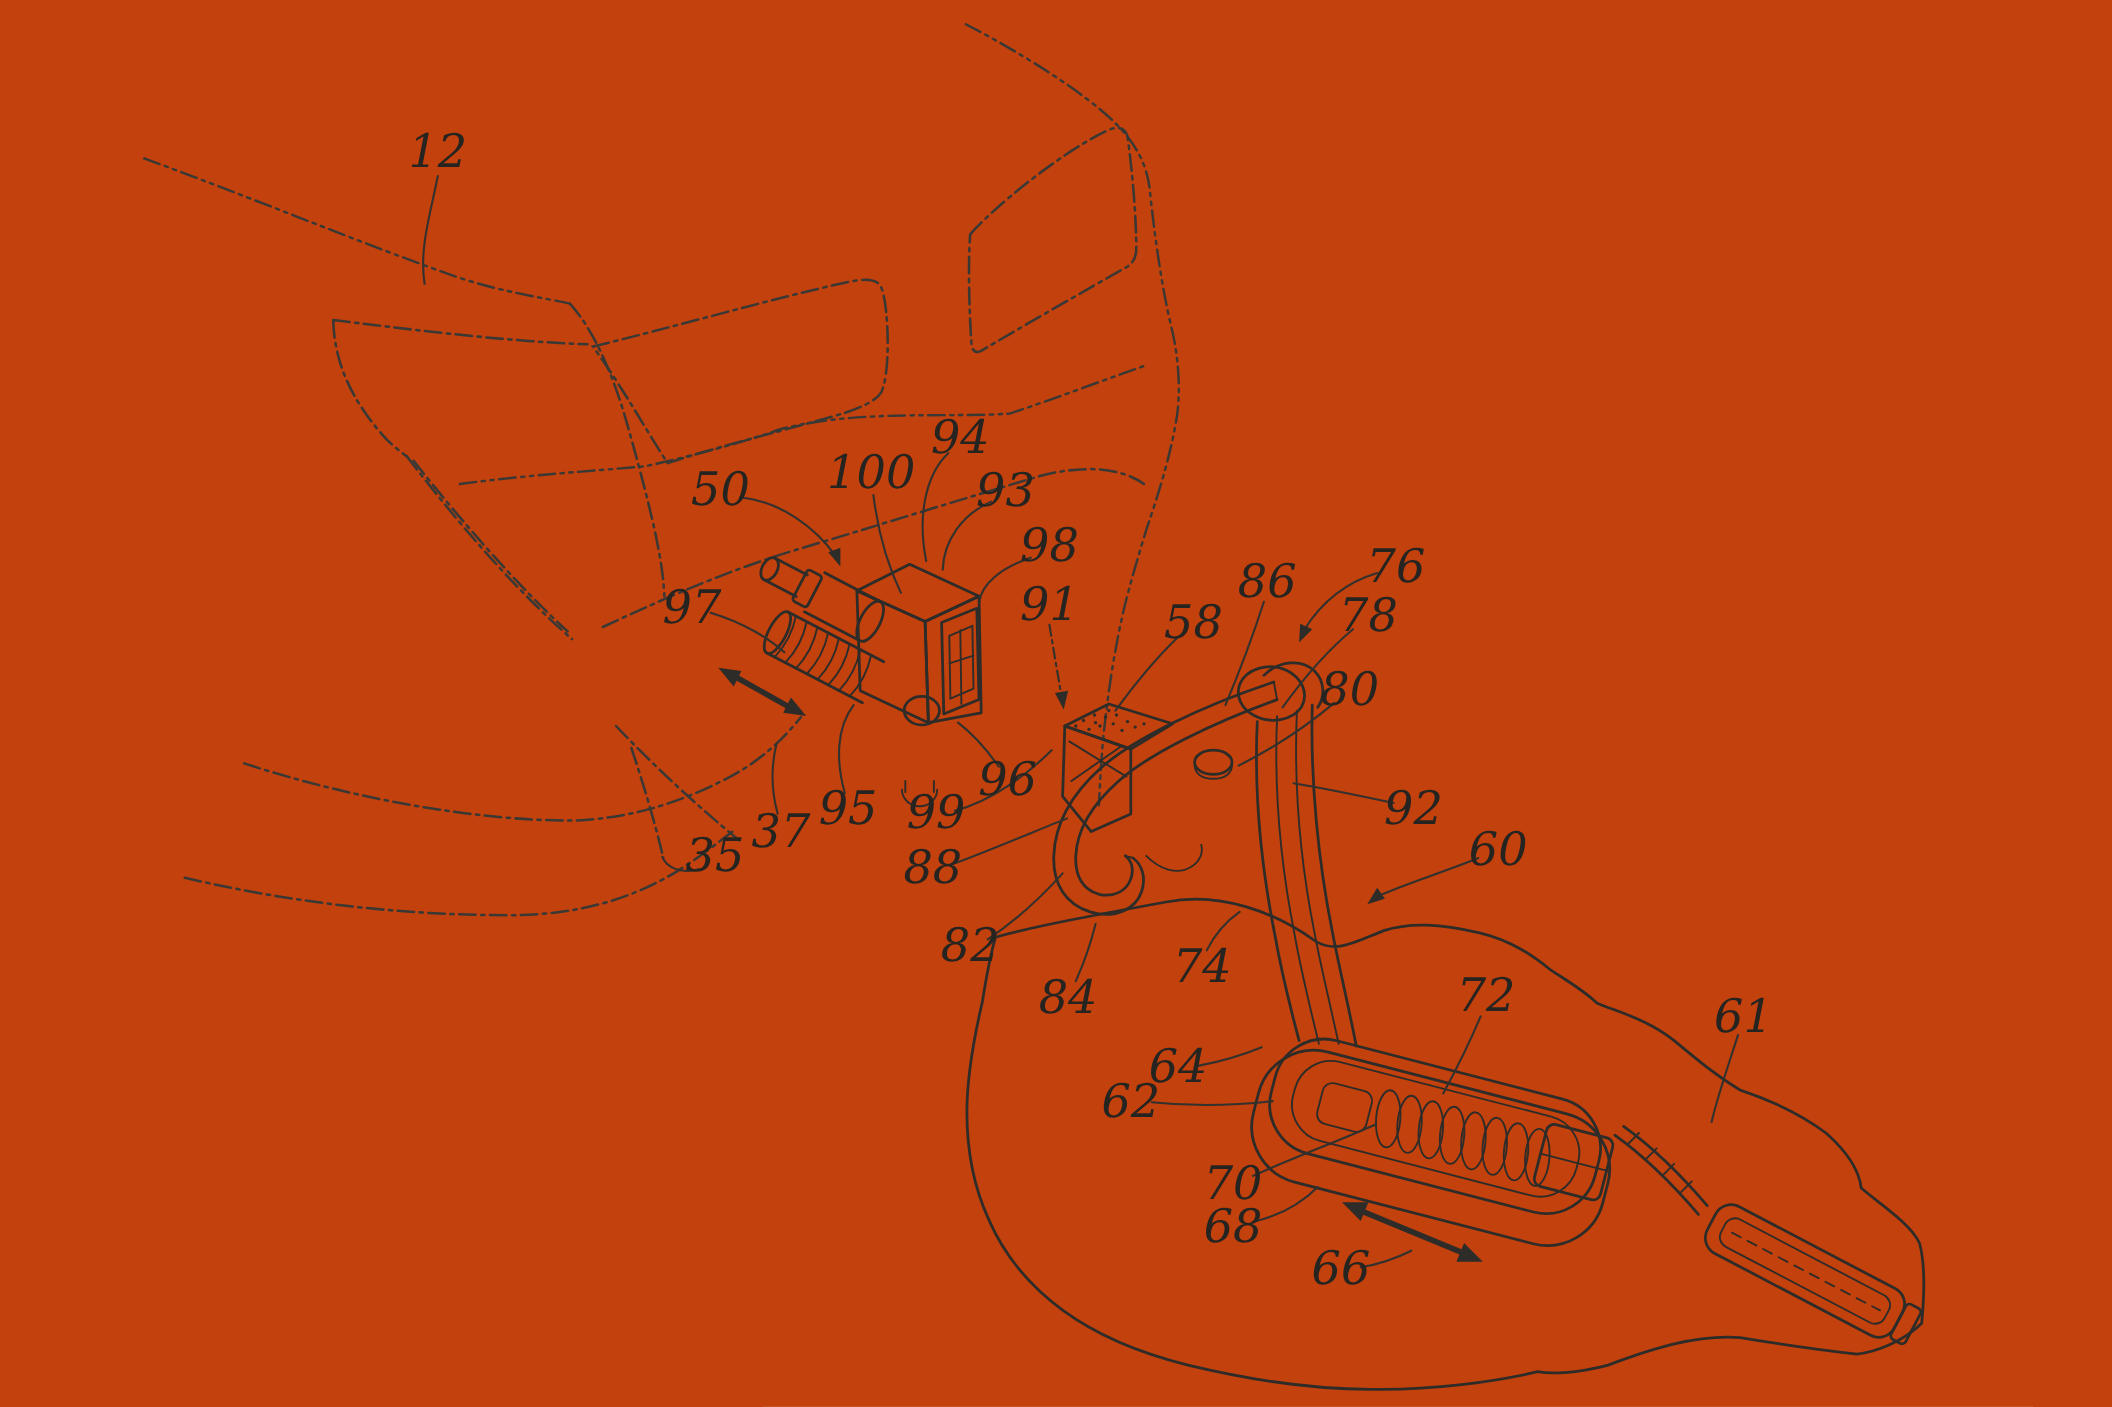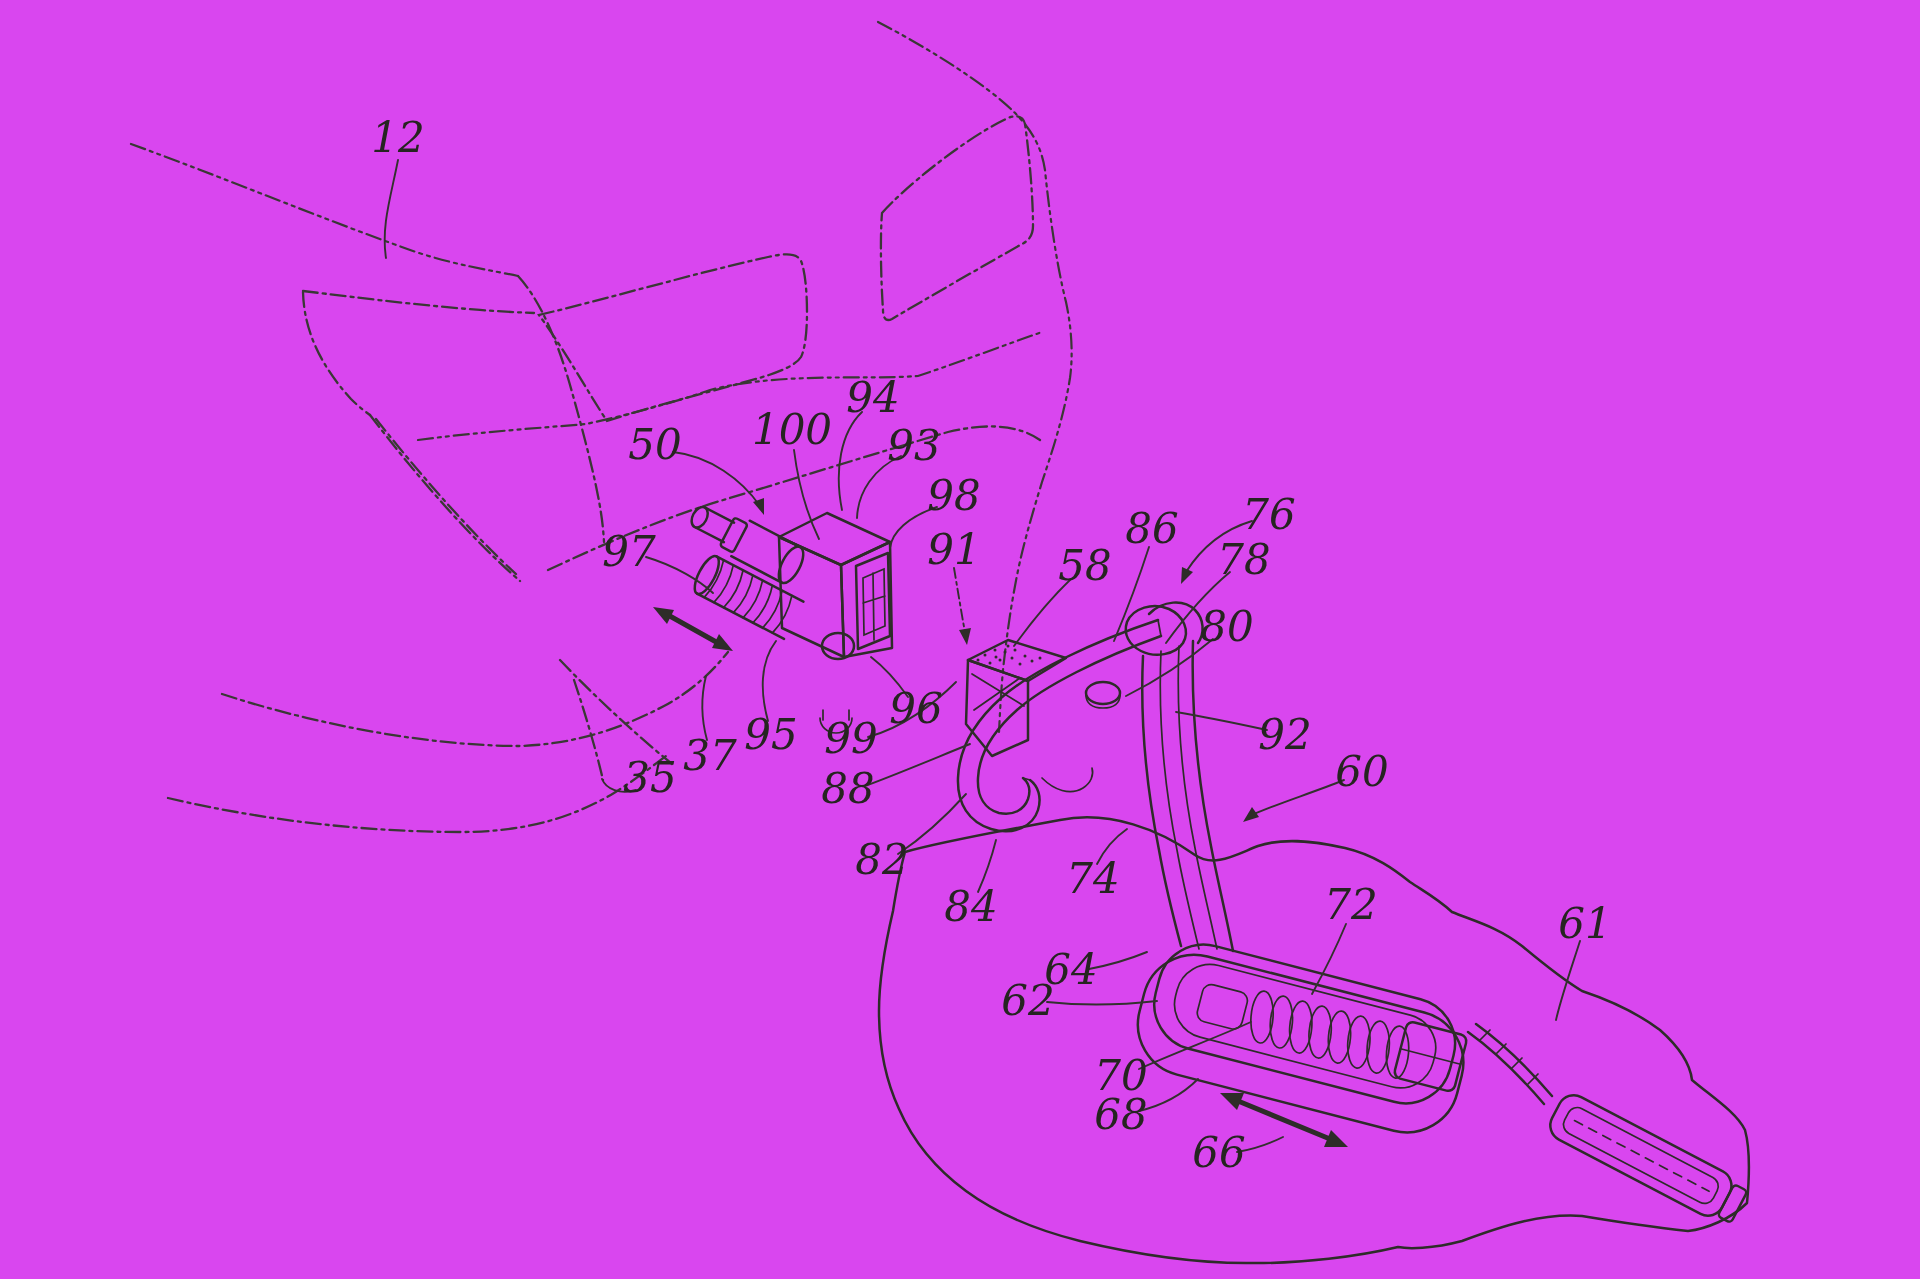--- a/index.html
+++ b/index.html
@@ -1,16 +1,16 @@
 <!DOCTYPE html>
 <html><head>
 <meta charset="utf-8">
 <style>
   html,body{margin:0;padding:0;background:#ffffff;}
-  .stage{position:relative;width:1920px;height:1279px;background:#d946ef;overflow:hidden;}
+  .stage{position:relative;width:1920px;height:1279px;background:#c2410c;overflow:hidden;}
   svg{display:block;}
   
   .ph{fill:none;stroke:#3a3835;stroke-width:2.3;stroke-linecap:round;
       stroke-dasharray:15 5 3 5;}
   .ph2{fill:none;stroke:#3a3835;stroke-width:2.2;stroke-linecap:round;
       stroke-dasharray:15 5 3 5 3 5;}
   
   .sd{fill:none;stroke:#2e2c29;stroke-width:2.5;stroke-linecap:round;stroke-linejoin:round;}
   .sdthin{fill:none;stroke:#2e2c29;stroke-width:1.7;stroke-linecap:round;}
   

